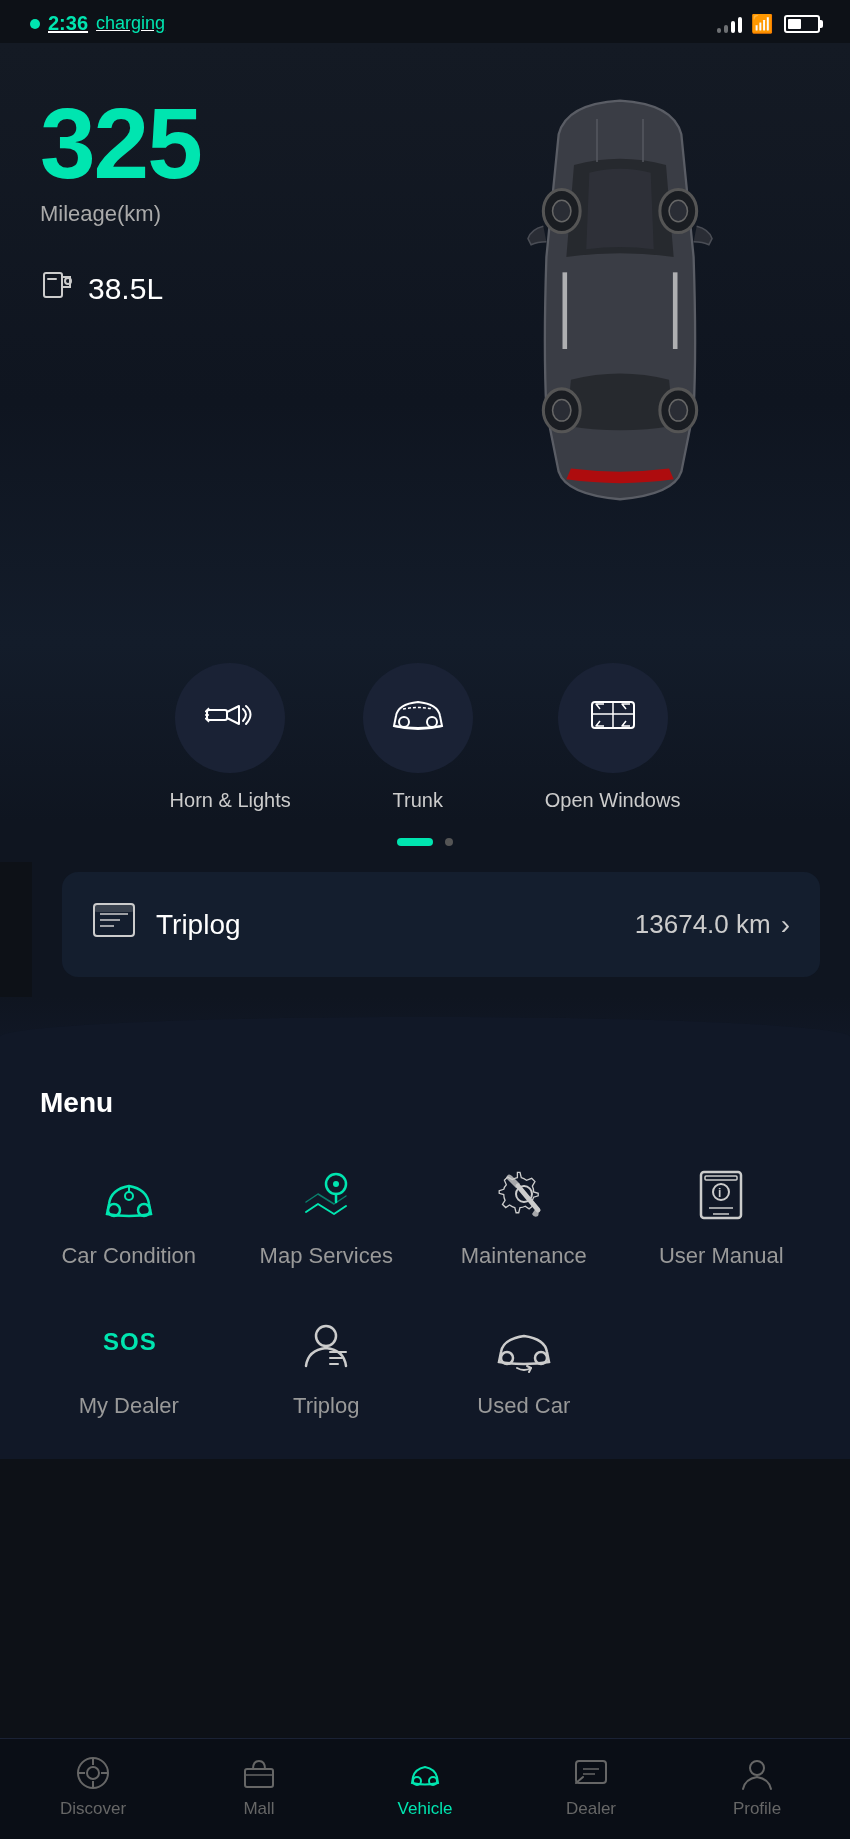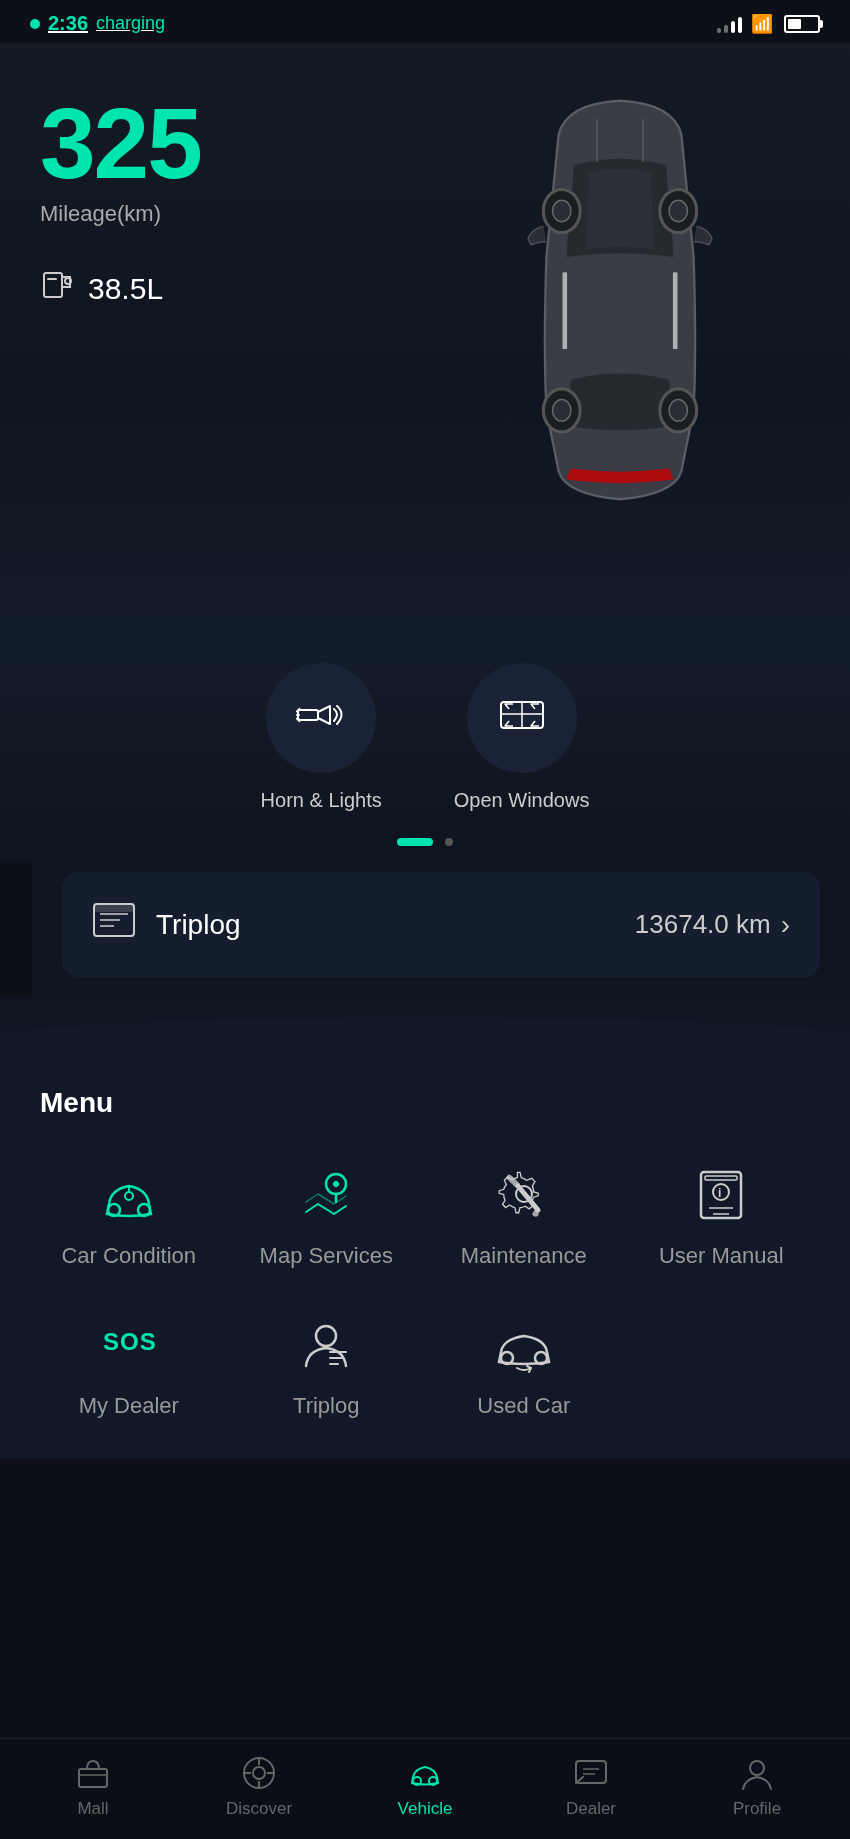--- a/index.html
+++ b/index.html
@@ -424,20 +424,34 @@
 
           <line x1="0" y1="18" x2="4" y2="14" stroke="white" stroke-width="1.5"></line>
           <line x1="0" y1="21" x2="4" y2="21" stroke="white" stroke-width="1.5"></line>
           <line x1="0" y1="24" x2="4" y2="28" stroke="white" stroke-width="1.5"></line>
         </svg>
       </span>
     </div>
     <span class="action-label">Horn &amp; Lights</span>
   </div>
 
+  <div class="action-item">
+    <div class="action-circle">
+      <span class="action-icon">
+        <svg width="60" height="40" viewBox="0 0 60 40" fill="none">
+          <path d="M8 22 Q10 10 30 8 Q50 10 52 22 L54 32 Q30 36 6 32 Z" stroke="white" stroke-width="2" fill="none"></path>
+          <path d="M6 32 Q30 38 54 32" stroke="white" stroke-width="2"></path>
+          <circle cx="16" cy="28" r="5" stroke="white" stroke-width="2"></circle>
+          <circle cx="44" cy="28" r="5" stroke="white" stroke-width="2"></circle>
+          <path d="M15 15 Q30 12 45 15" stroke="white" stroke-width="1.5" stroke-dasharray="3,2"></path>
+        </svg>
+      </span>
+    </div>
+    <span class="action-label">Trunk</span>
+  </div>
 
   <div class="action-item">
     <div class="action-circle">
       <span class="action-icon">
         <svg width="50" height="40" viewBox="0 0 50 40" fill="none">
           <rect x="4" y="8" width="42" height="26" rx="3" stroke="white" stroke-width="2"></rect>
           <path d="M4 20 L46 20" stroke="white" stroke-width="1.5"></path>
           <path d="M25 8 L25 34" stroke="white" stroke-width="1.5"></path>
 
           <path d="M12 15 L8 10 L16 10" stroke="white" stroke-width="1.5" stroke-linejoin="round" fill="none"></path>
@@ -588,41 +602,41 @@
       <span class="menu-label"></span>
     </div>
   </div>
 </div>
 
 <div class="bottom-padding"></div>
 
 <div class="bottom-nav">
   <div class="nav-item">
     <svg width="36" height="36" viewBox="0 0 36 36" fill="none">
-      <rect x="4" y="14" width="28" height="18" rx="2" stroke="#666666" stroke-width="2"></rect>
-      <path d="M12 14 Q12 6 18 6 Q24 6 24 14" stroke="#666666" stroke-width="2" fill="none"></path>
-      <line x1="4" y1="20" x2="32" y2="20" stroke="#666666" stroke-width="1.5"></line>
-    </svg>
-    <span class="nav-label">Mall</span>
-  </div>
-
-  <div class="nav-item">
-    <svg width="36" height="36" viewBox="0 0 36 36" fill="none">
       <circle cx="18" cy="18" r="15" stroke="#666666" stroke-width="2"></circle>
       <circle cx="18" cy="18" r="6" stroke="#666666" stroke-width="2"></circle>
       <line x1="18" y1="3" x2="18" y2="10" stroke="#666666" stroke-width="2"></line>
       <line x1="18" y1="26" x2="18" y2="33" stroke="#666666" stroke-width="2"></line>
       <line x1="3" y1="18" x2="10" y2="18" stroke="#666666" stroke-width="2"></line>
       <line x1="26" y1="18" x2="33" y2="18" stroke="#666666" stroke-width="2"></line>
     </svg>
     <span class="nav-label">Discover</span>
   </div>
 
   <div class="nav-item">
     <svg width="36" height="36" viewBox="0 0 36 36" fill="none">
+      <rect x="4" y="14" width="28" height="18" rx="2" stroke="#666666" stroke-width="2"></rect>
+      <path d="M12 14 Q12 6 18 6 Q24 6 24 14" stroke="#666666" stroke-width="2" fill="none"></path>
+      <line x1="4" y1="20" x2="32" y2="20" stroke="#666666" stroke-width="1.5"></line>
+    </svg>
+    <span class="nav-label">Mall</span>
+  </div>
+
+  <div class="nav-item">
+    <svg width="36" height="36" viewBox="0 0 36 36" fill="none">
       <path d="M6 22 Q8 14 18 12 Q28 14 30 22 L31 28 Q18 31 5 28 Z" stroke="#00e5b0" stroke-width="2" fill="none"></path>
       <circle cx="10" cy="26" r="4" stroke="#00e5b0" stroke-width="2"></circle>
       <circle cx="26" cy="26" r="4" stroke="#00e5b0" stroke-width="2"></circle>
     </svg>
     <span class="nav-label active">Vehicle</span>
   </div>
 
   <div class="nav-item">
     <svg width="36" height="36" viewBox="0 0 36 36" fill="none">
       <rect x="3" y="6" width="30" height="22" rx="3" stroke="#666666" stroke-width="2"></rect>

